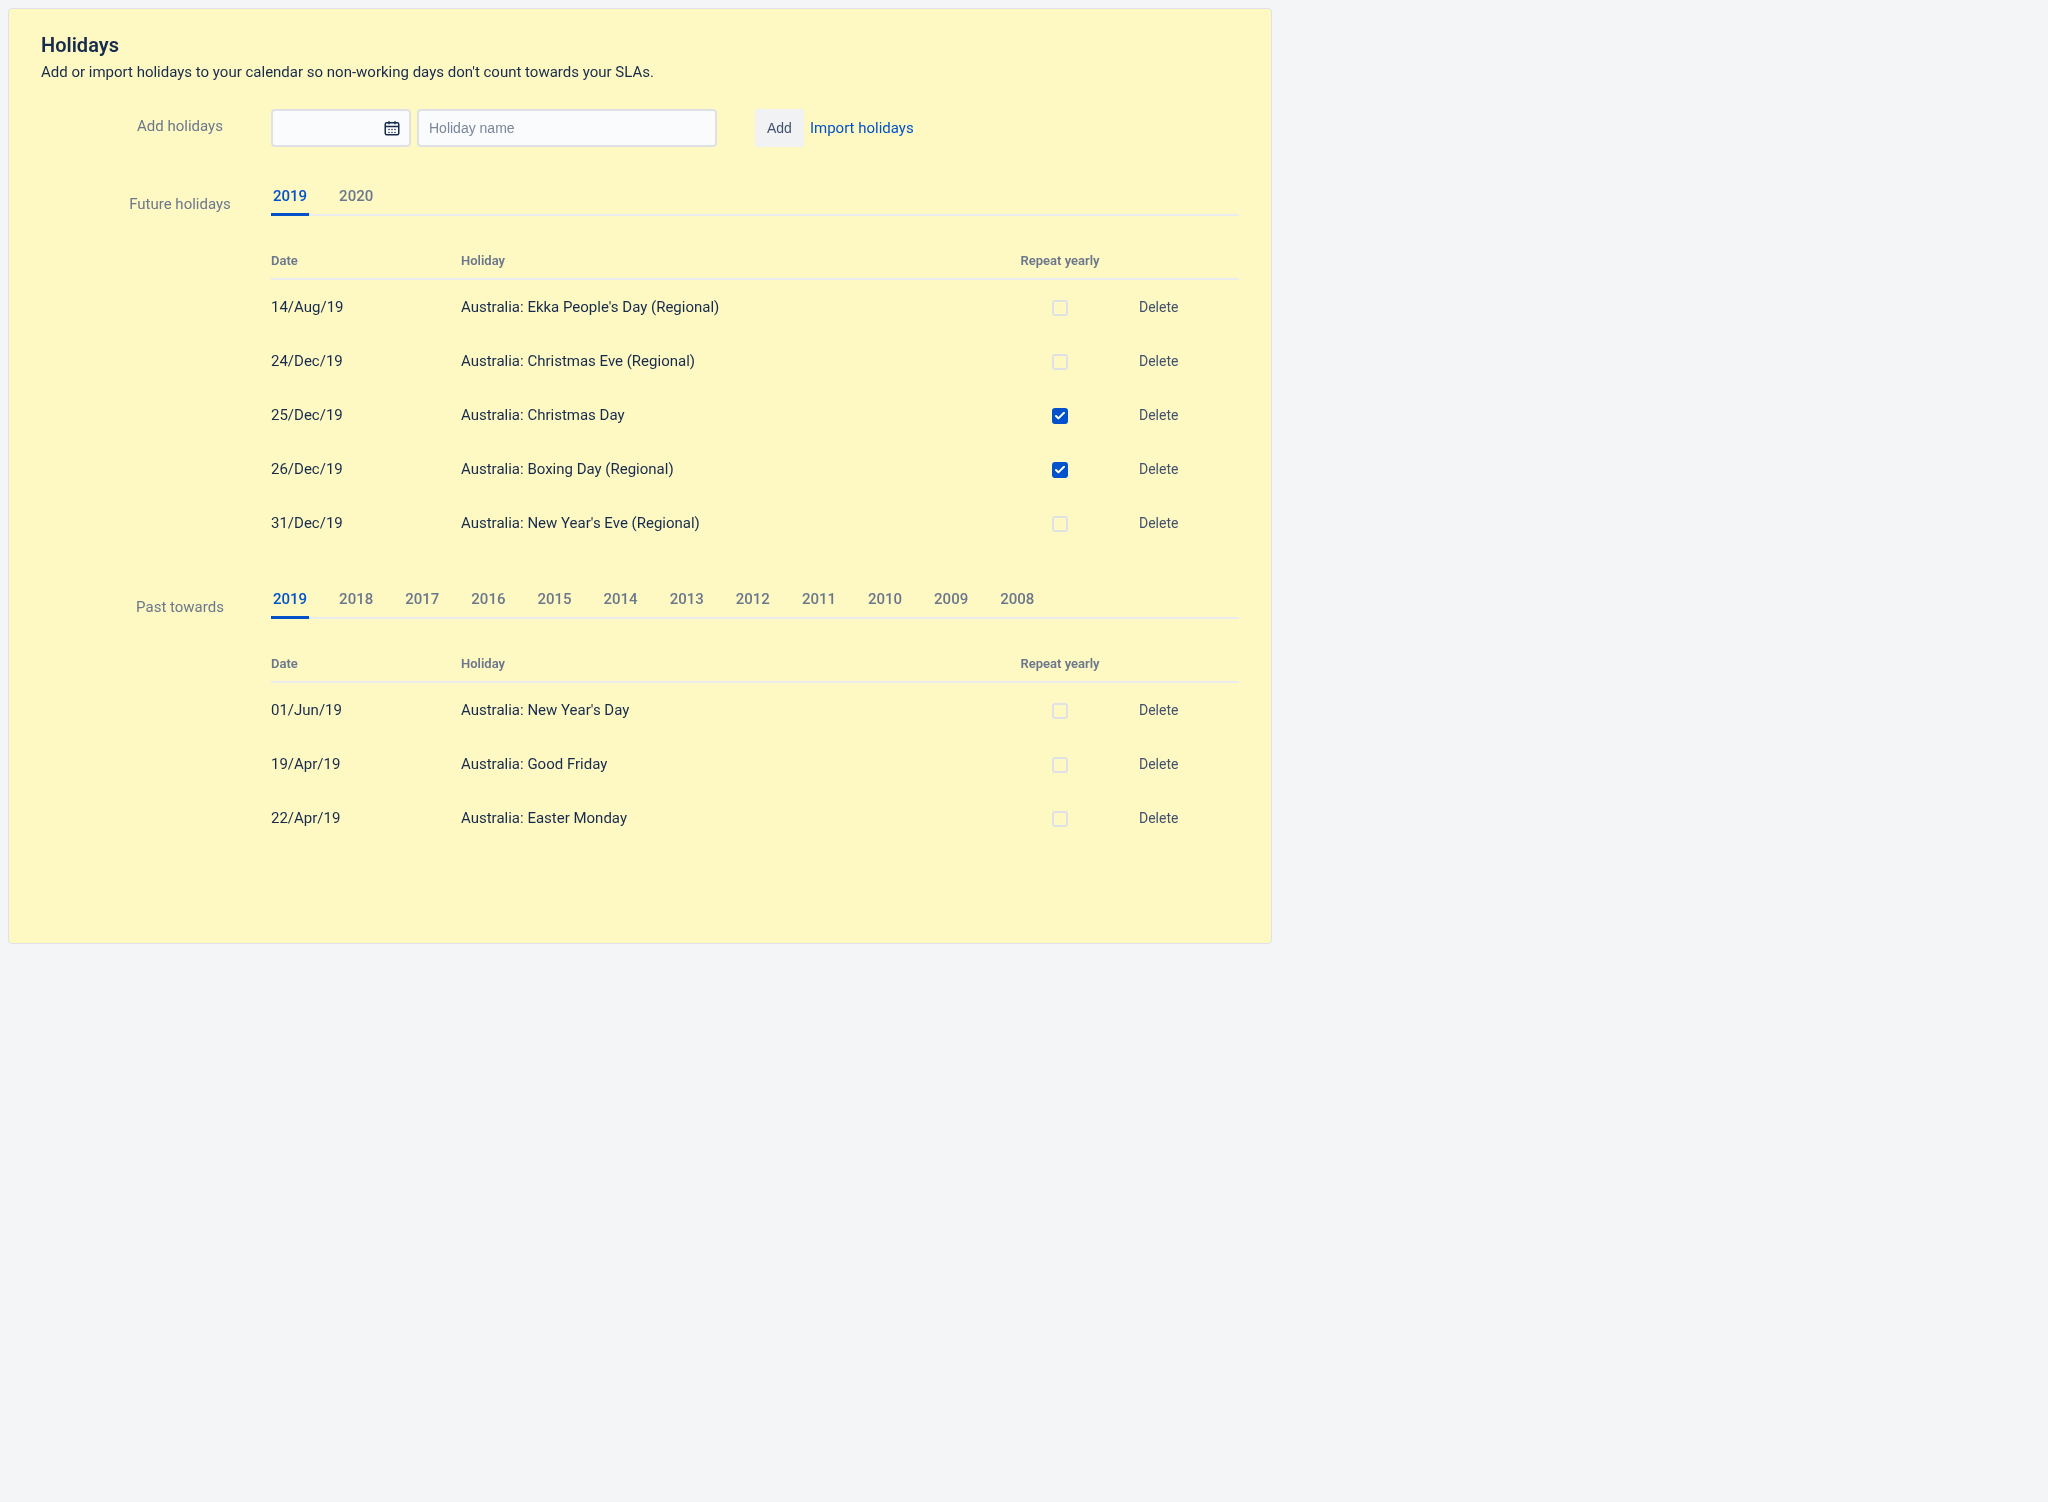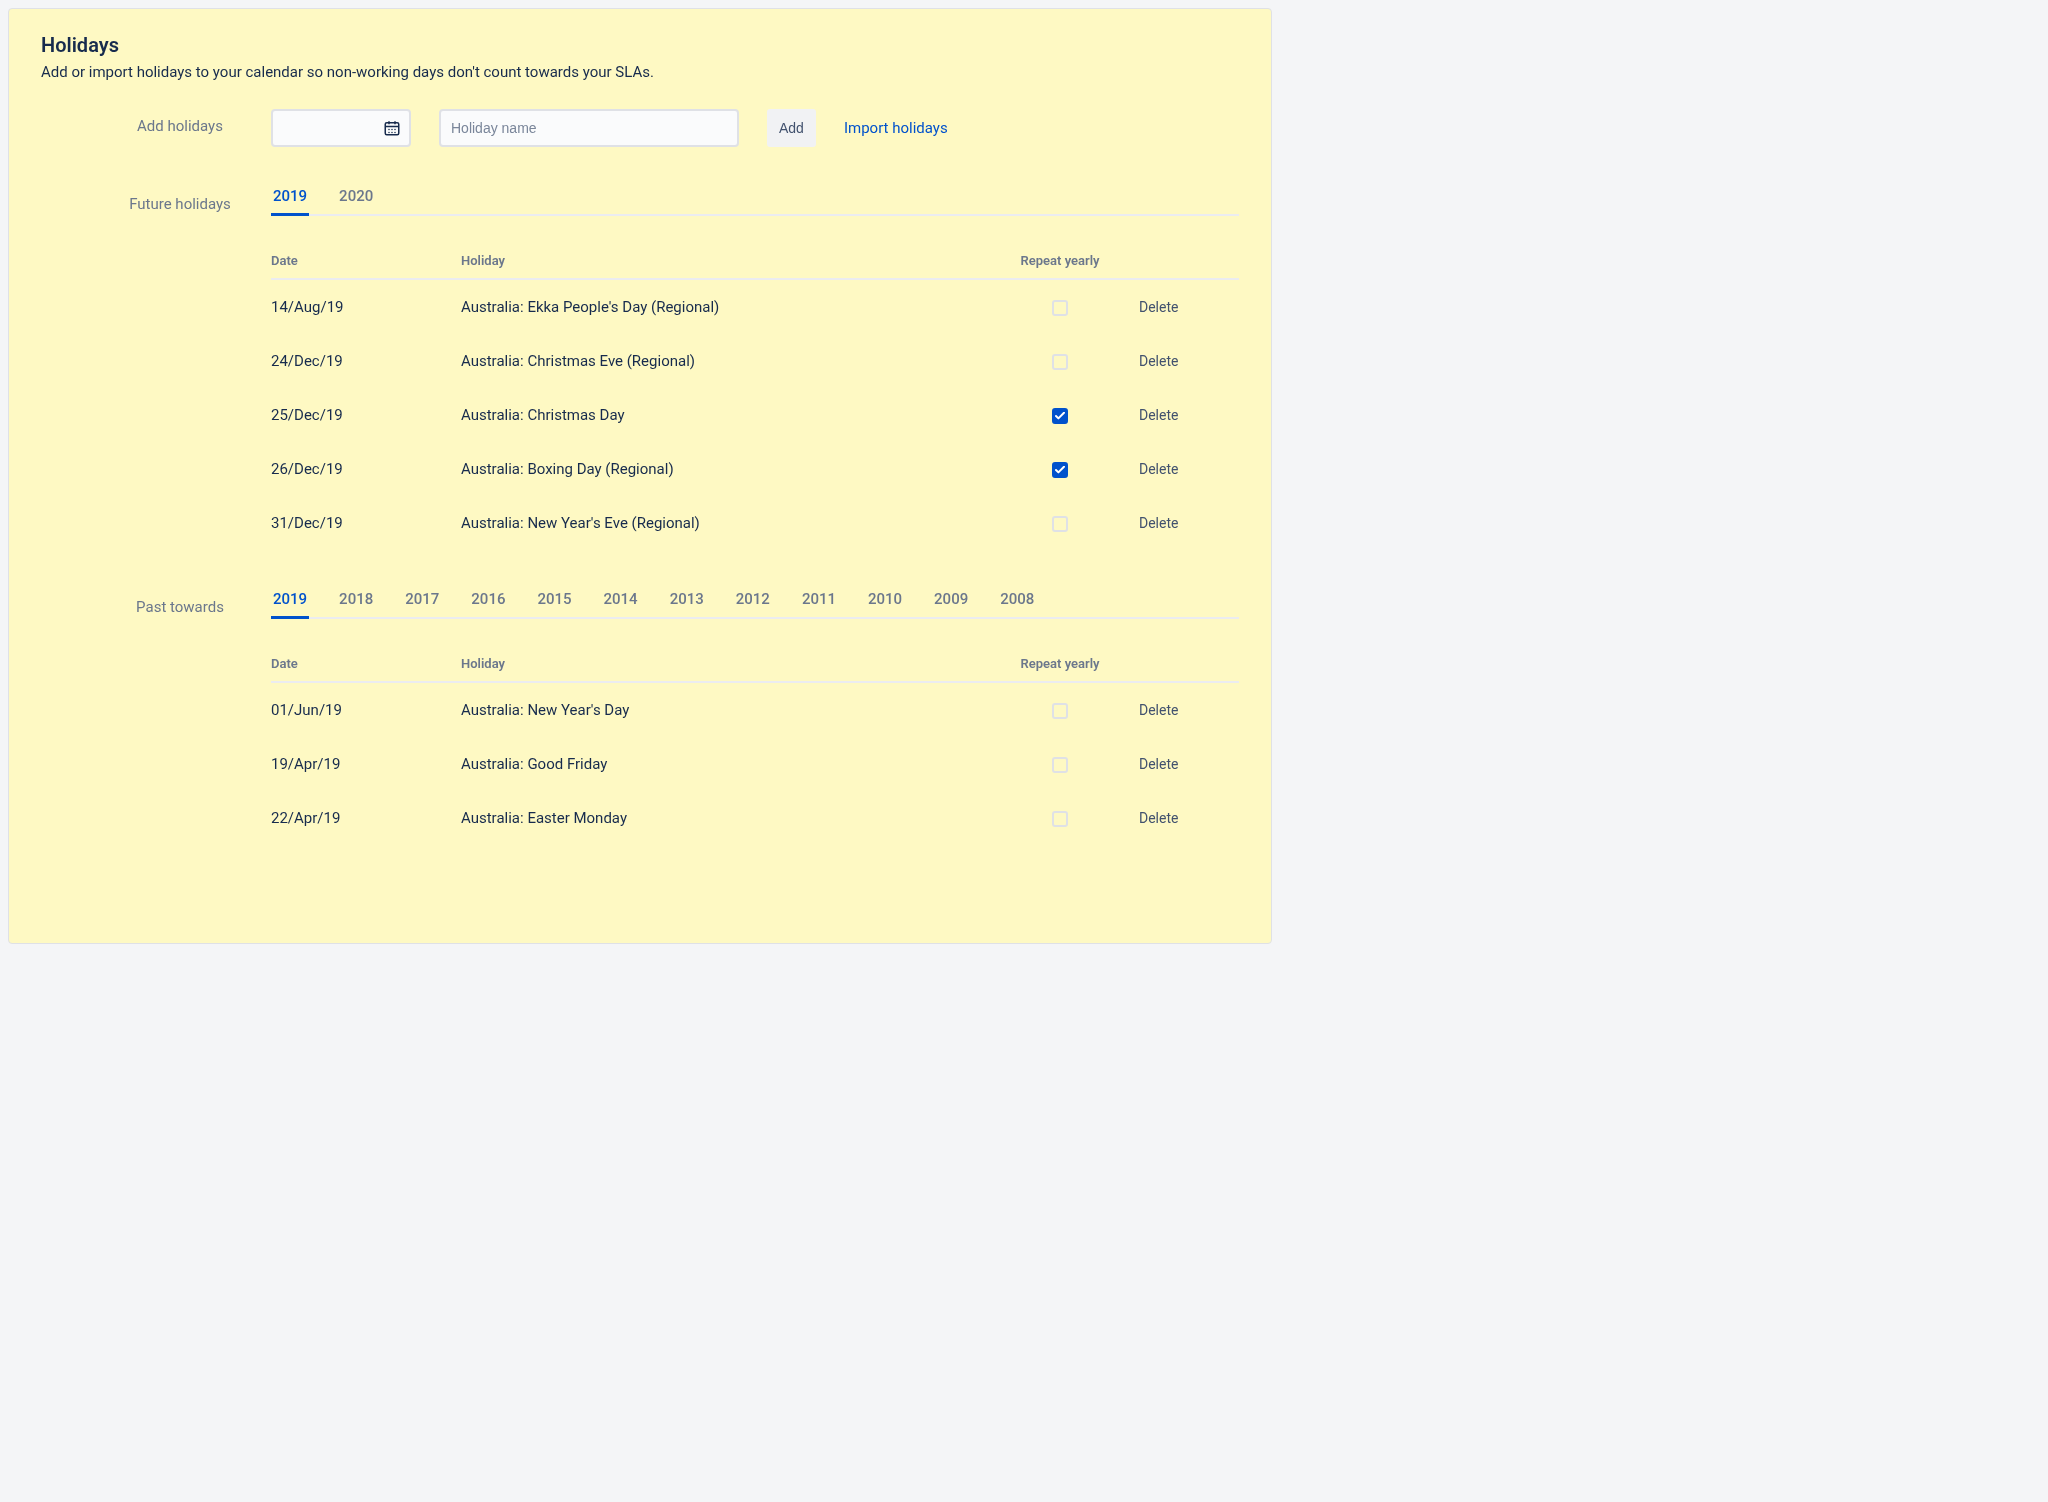--- a/index.html
+++ b/index.html
@@ -43,21 +43,21 @@
     padding-top: 8px;
     padding-left: 48px;
     text-align: center;
   }
   .section-content {
     flex: 1;
   }
   .add-row {
     display: flex;
     align-items: center;
-    gap: 28px;
+    gap: 6px;
   }
   .date-input {
     position: relative;
     width: 140px;
     height: 38px;
     border: 2px solid #dfe1e6;
     border-radius: 4px;
     background: #fafbfc;
     padding: 0 8px;
     display: flex;
@@ -77,20 +77,21 @@
   .name-input::placeholder { color: #7a869a; }
   .btn {
     height: 38px;
     padding: 0 12px;
     border: none;
     border-radius: 3px;
     background: #f1f2f4;
     color: #42526e;
     font-size: 14px;
     cursor: pointer;
+    margin-left: 32px;
   }
   .link {
     color: #0052cc;
     font-size: 15px;
     cursor: pointer;
   }
   .tabs {
     display: flex;
     gap: 28px;
     border-bottom: 2px solid #ebecf0;

